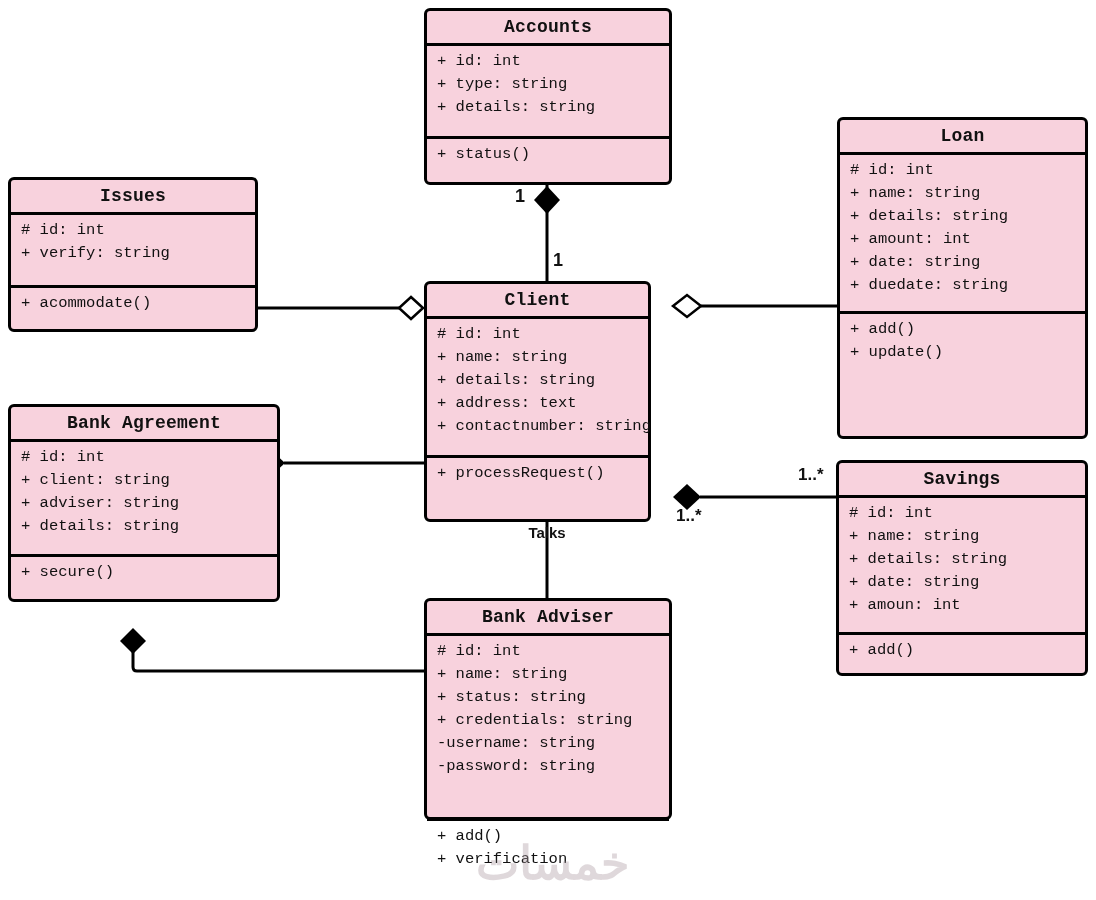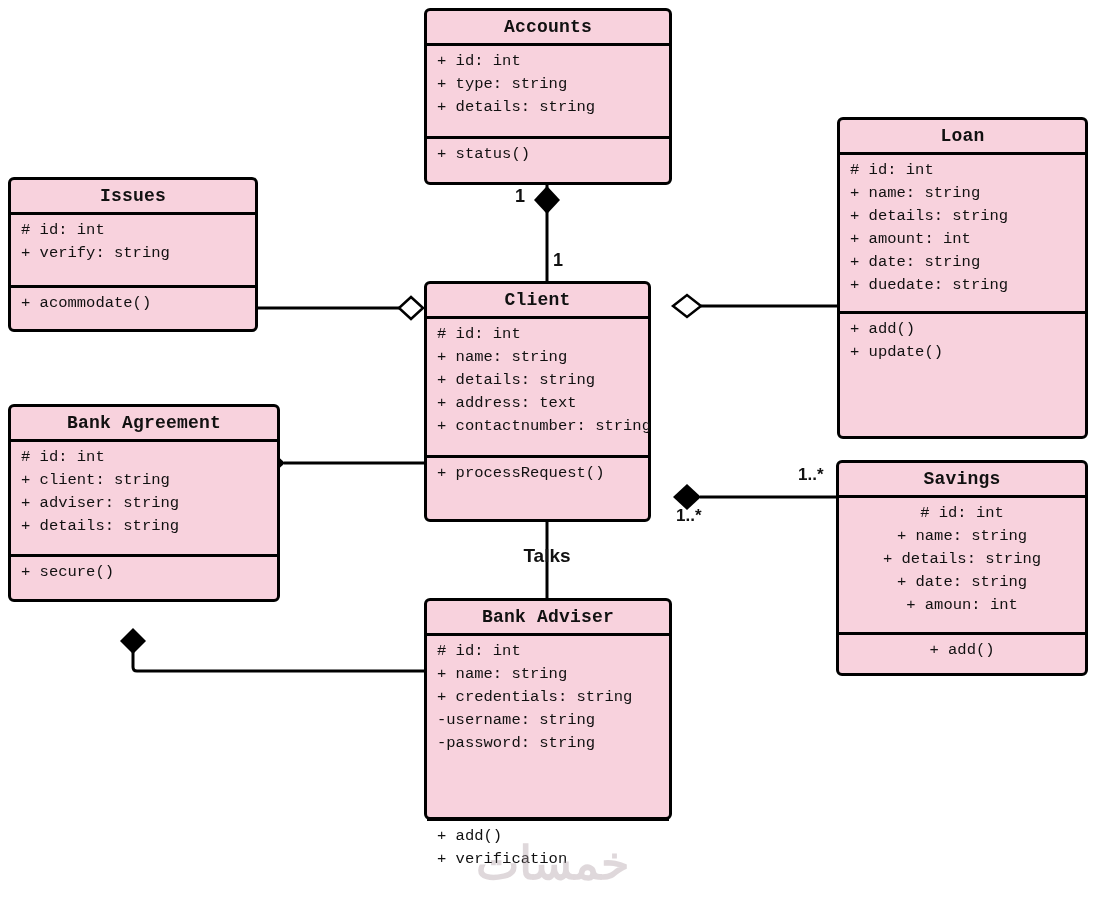--- a/index.html
+++ b/index.html
@@ -51,21 +51,21 @@
   #box-accounts        { left: 424px; top:   8px; width: 248px; height: 177px; }
   #box-accounts .uml-attrs       { height: 93px; }
   #box-loan            { left: 837px; top: 117px; width: 251px; height: 322px; }
   #box-loan .uml-attrs           { height: 159px; }
   #box-issues          { left:   8px; top: 177px; width: 250px; height: 155px; }
   #box-issues .uml-attrs         { height: 73px; }
   #box-client          { left: 424px; top: 281px; width: 227px; height: 241px; }
   #box-client .uml-attrs         { height: 139px; }
   #box-bank-agreement  { left:   8px; top: 404px; width: 272px; height: 198px; }
   #box-bank-agreement .uml-attrs { height: 115px; }
-  #box-savings         { left: 836px; top: 460px; width: 252px; height: 216px; text-align: center; }
+  #box-savings         { left: 836px; top: 460px; width: 252px; height: 216px; }
   #box-savings .uml-attrs        { height: 137px; }
   #box-bank-adviser    { left: 424px; top: 598px; width: 248px; height: 222px; }
   #box-bank-adviser .uml-attrs   { height: 185px; }
 
   
   #connectors {
     position: absolute;
     left: 0; top: 0;
     width: 1096px;
     height: 900px;
@@ -78,21 +78,21 @@
     font-weight: bold;
     font-size: 18px;
     color: #111111;
     z-index: 3;
     white-space: nowrap;
   }
   #lbl-accounts-client-upper { left: 515px; top: 186px; }
   #lbl-accounts-client-lower { left: 553px; top: 250px; }
   #lbl-client-savings-near   { left: 676px; top: 506px; font-size: 17px; }
   #lbl-client-savings-far    { left: 798px; top: 465px; font-size: 17px; }
-  #lbl-talks                 { left: 547px; top: 545px; transform: translateX(-50%); font-size: 19px; }
+  #lbl-talks                 { left: 547px; top: 524px; transform: translateX(-50%); font-size: 15px; }
 
   
   #watermark {
     position: absolute;
     left: 476px;
     top: 836px;
     z-index: 4;
     font-size: 46px;
     font-weight: bold;
     color: #b09fa6;
@@ -207,20 +207,21 @@
     <div class="uml-methods">
         <div class="uml-row">+ add()</div>
       </div>
   </div>
 
   <div class="uml-class" id="box-bank-adviser">
     <div class="uml-title">Bank Adviser</div>
     <div class="uml-attrs">
         <div class="uml-row"># id: int</div>
         <div class="uml-row">+ name: string</div>
+        <div class="uml-row">+ status: string</div>
         <div class="uml-row">+ credentials: string</div>
         <div class="uml-row">-username: string</div>
         <div class="uml-row">-password: string</div>
       </div>
     <div class="uml-methods">
         <div class="uml-row">+ add()</div>
         <div class="uml-row">+ verification</div>
       </div>
   </div>
 

